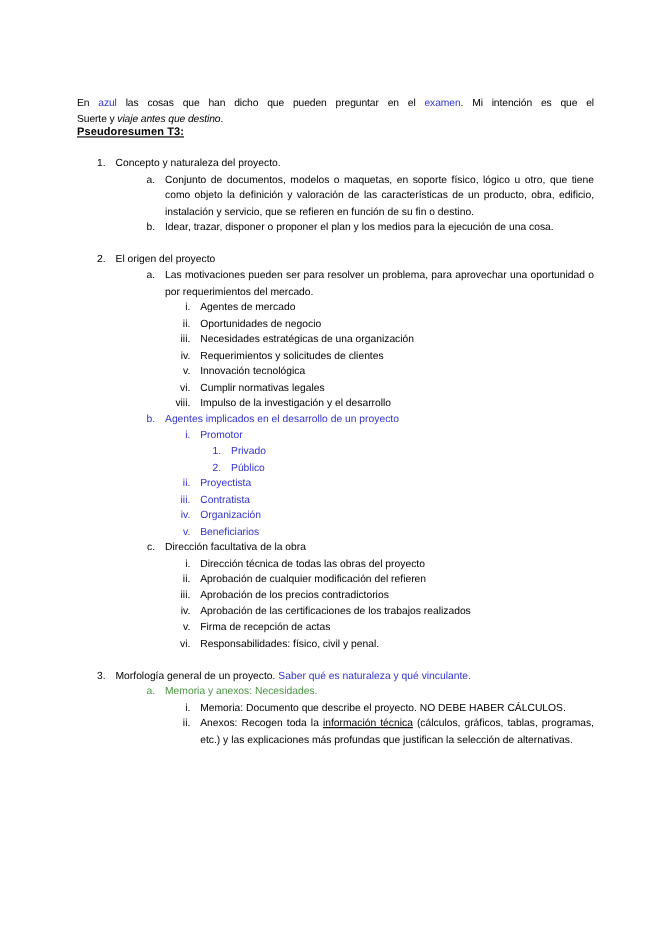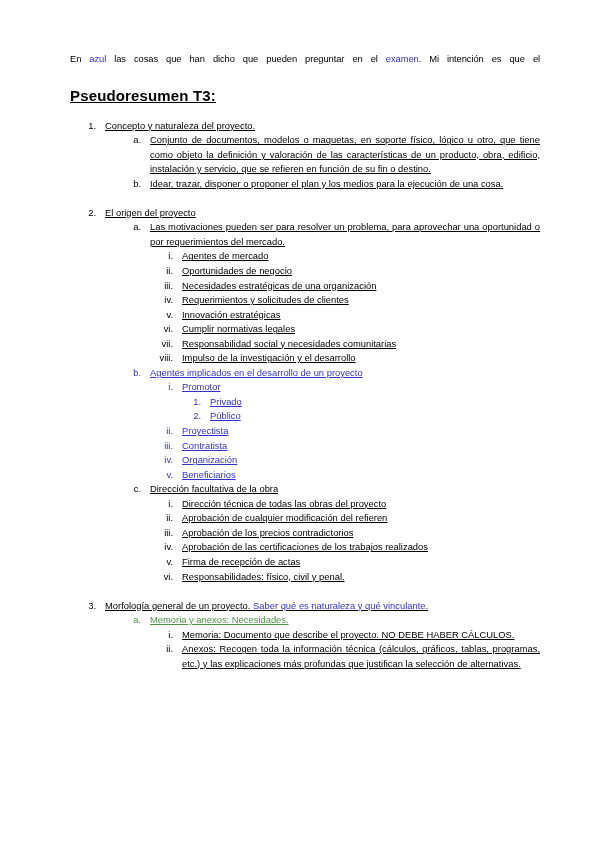--- a/index.html
+++ b/index.html
@@ -14,21 +14,21 @@
     font-family: "Liberation Sans", sans-serif;
     color: #000000;
     overflow: hidden;
   }
   .page {
     position: relative;
     width: 600px;
     height: 848px;
     background: #ffffff;
     box-sizing: border-box;
-    padding: 52px 60px 0 70px;
+    padding: 86px 60px 0 70px;
   }
 
   
   .intro {
     font-size: 9.4px;
     line-height: 14.6px;
     text-align: justify;
     letter-spacing: -0.01em;
   }
   .intro .ln {
@@ -38,24 +38,23 @@
     text-align: justify;
     text-align-last: justify;
   }
   .blue { color: #3333cc; }
   .green { color: #4b9544; }
   .ital { font-style: italic; }
   .uline { text-decoration: underline; }
 
   
   .doc-heading {
-    font-size: 15px;
+    font-size: 10px;
     font-weight: bold;
     text-decoration: underline;
-    margin-top: 20px;
     margin-bottom: 0;
     letter-spacing: 0.01em;
   }
 
   
   .outline {
     margin-top: 15px;
     font-size: 9.4px;
     line-height: 14.55px;
   }
@@ -63,21 +62,20 @@
     display: flex;
     align-items: flex-start;
   }
   .mk {
     flex: 0 0 auto;
     text-align: right;
     white-space: nowrap;
   }
   .tx {
     flex: 1 1 auto;
-    text-decoration: underline;
   }
 
   
   .lv1 { margin-left: 18px; }
   .lv1 > .mk { width: 8px; margin-right: 9px; }
 
   
   .lv2 { margin-left: 63px; }
   .lv2 > .mk { width: 8px; margin-right: 9px; }
 
@@ -94,20 +92,21 @@
 
   .gap { height: 14.5px; }
 </style>
 </head>
 <body>
 
 <div class="page">
 
   <div class="intro">
     <div class="ln just"><span>En </span><span class="blue">azul</span><span> las cosas que han dicho que pueden preguntar en el </span><span class="blue">examen</span><span>. Mi intención es que el</span></div>
+    <div class="ln"><span>Suerte y </span><span class="ital">viaje antes que destino</span><span>.</span></div>
   </div>
 
   <div class="doc-heading">Pseudoresumen T3:</div>
 
   <div class="outline">
 
     <div class="itm lv1">
       <span class="mk">1.</span>
       <span class="tx">Concepto y naturaleza del proyecto.</span>
     </div>
@@ -143,29 +142,25 @@
     <div class="itm lv3">
       <span class="mk">iii.</span>
       <span class="tx">Necesidades estratégicas de una organización</span>
     </div>
     <div class="itm lv3">
       <span class="mk">iv.</span>
       <span class="tx">Requerimientos y solicitudes de clientes</span>
     </div>
     <div class="itm lv3">
       <span class="mk">v.</span>
-      <span class="tx">Innovación estratégicas</span>
+      <span class="tx">Innovación tecnológica</span>
     </div>
     <div class="itm lv3">
       <span class="mk">vi.</span>
       <span class="tx">Cumplir normativas legales</span>
-    </div>
-    <div class="itm lv3">
-      <span class="mk">vii.</span>
-      <span class="tx">Responsabilidad social y necesidades comunitarias</span>
     </div>
     <div class="itm lv3">
       <span class="mk">viii.</span>
       <span class="tx">Impulso de la investigación y el desarrollo</span>
     </div>
 
     <div class="itm lv2 blue">
       <span class="mk">b.</span>
       <span class="tx">Agentes implicados en el desarrollo de un proyecto</span>
     </div>

